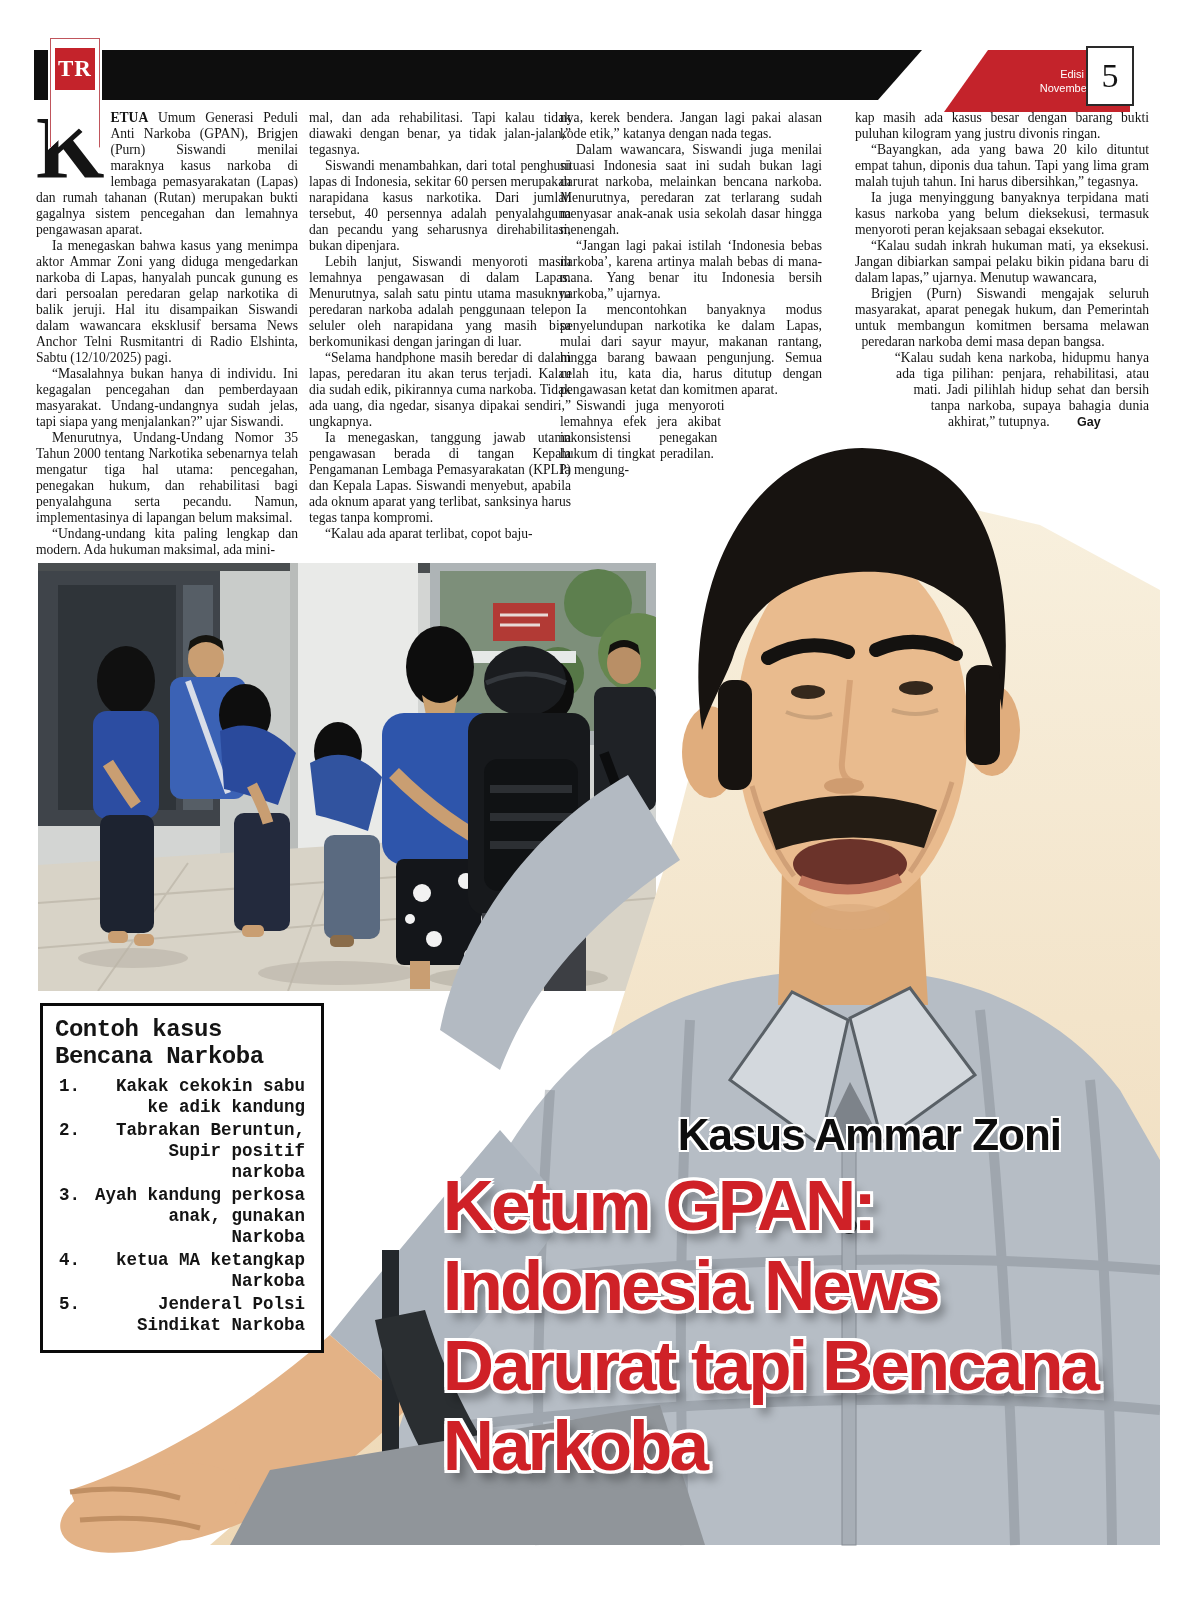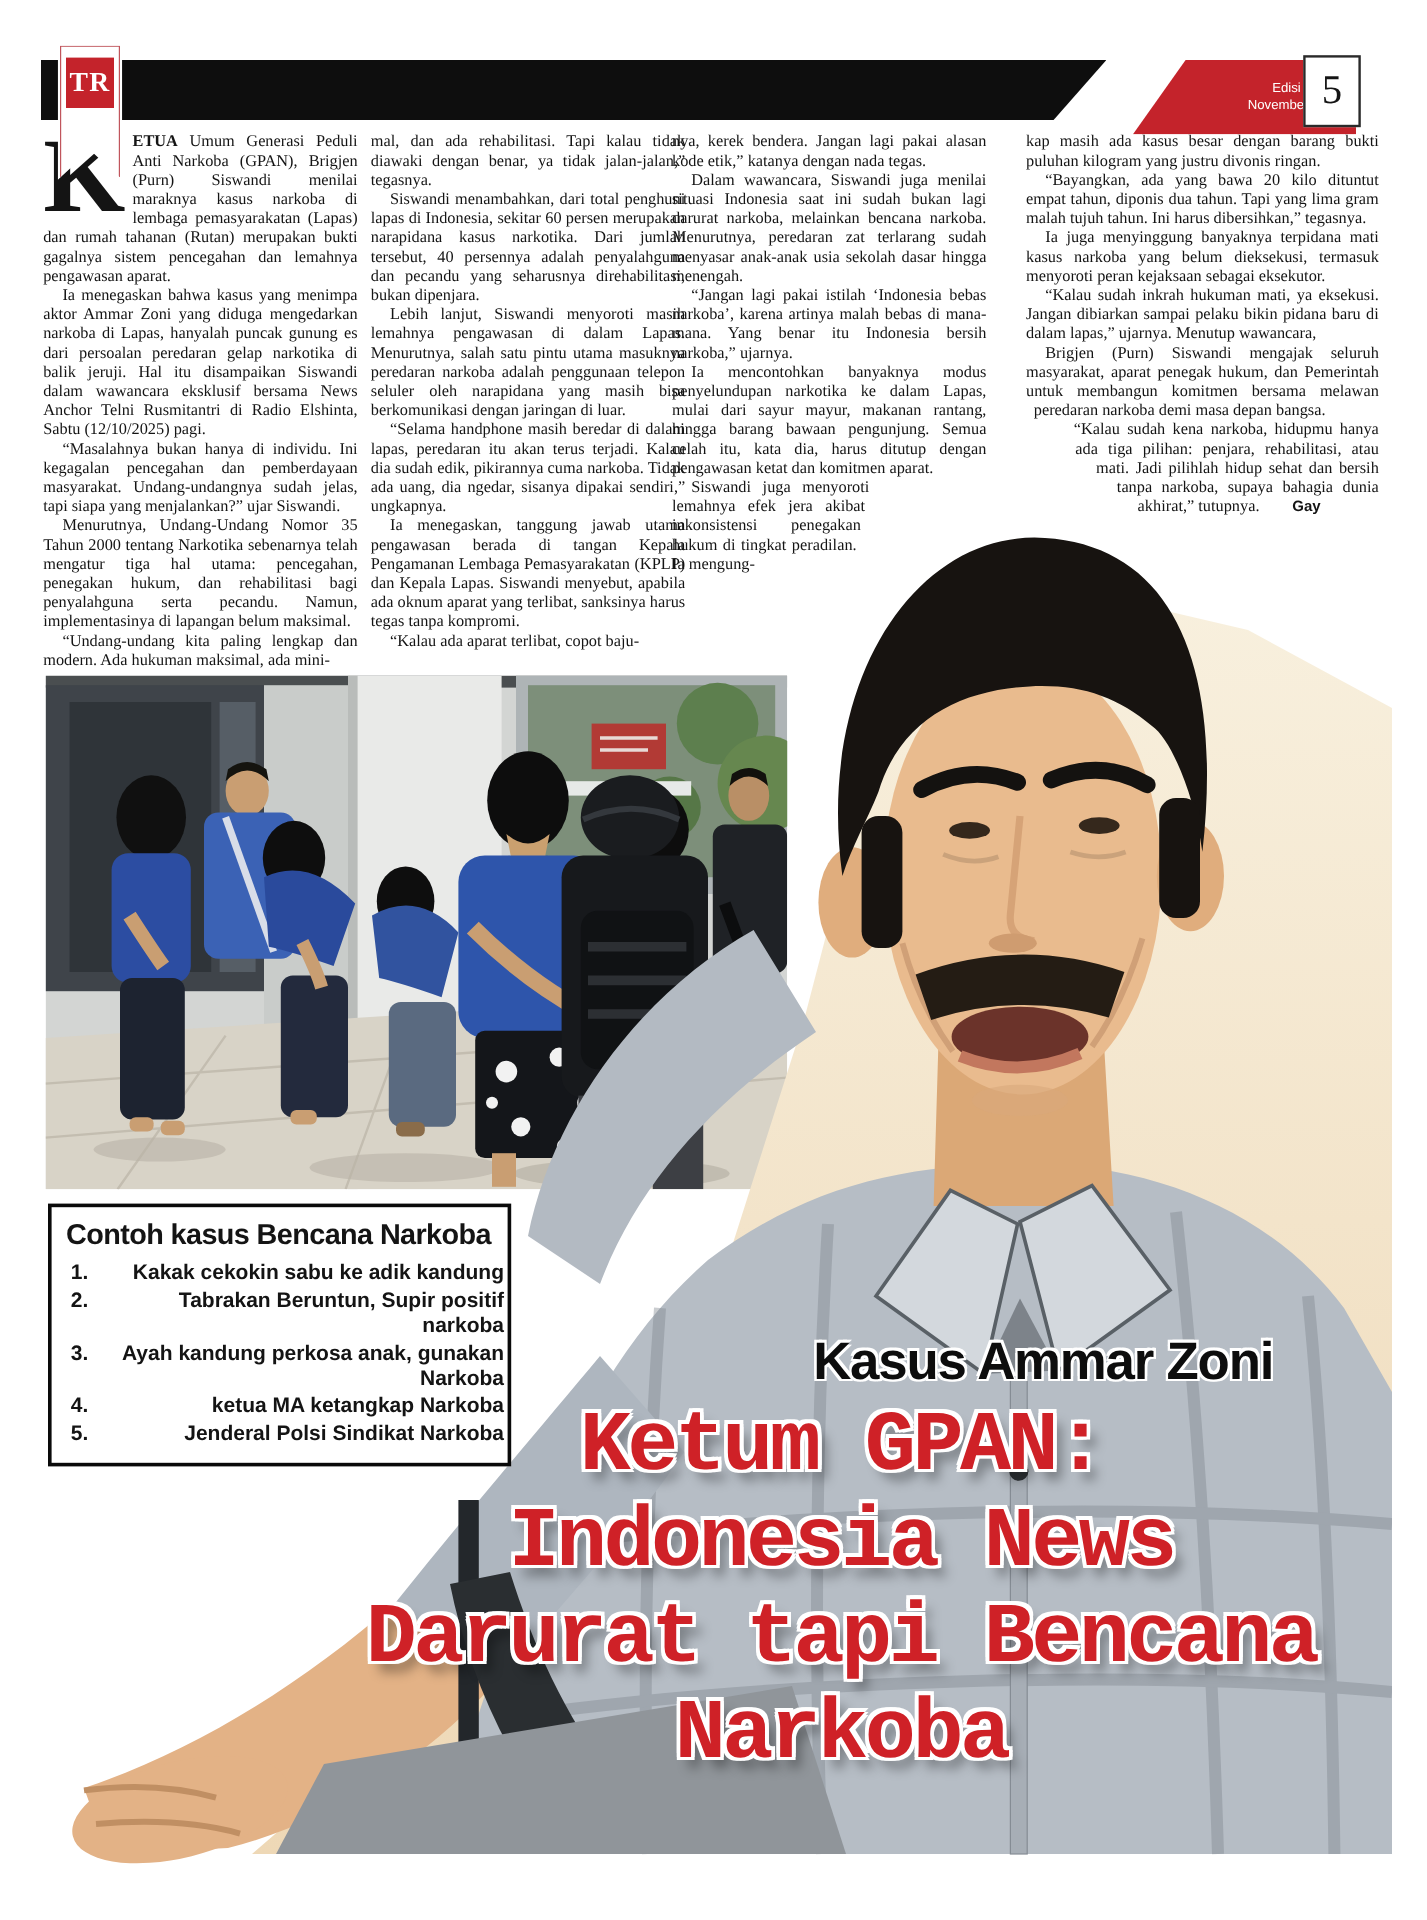--- a/index.html
+++ b/index.html
@@ -43,35 +43,35 @@
   .wrap3{float:right;width:132px;height:172px;
          shape-outside:polygon(38px 0,0 172px,132px 172px,132px 0);}
   .wrap4{float:left;width:212px;height:254px;
          shape-outside:polygon(0 58px,212px 254px,0 254px);}
 
   
   .arrest-photo{left:38px;top:563px;width:618px;height:428px;z-index:3;}
   .portrait-photo{left:30px;top:430px;width:1130px;height:1130px;z-index:4;pointer-events:none;}
 
   
-  .case-box{left:40px;top:1003px;width:386px;background:#fff;border:3px solid #0a0a0a;
-            box-sizing:border-box;padding:10px 3px 12px 12px;z-index:7;
-            font-family:Liberation Sans, sans-serif;}
+  .case-box{left:40px;top:1003px;width:284px;background:#fff;border:3px solid #0a0a0a;
+            box-sizing:border-box;padding:10px 16px 12px 12px;z-index:7;
+            font-family:Liberation Mono, monospace;}
   .case-title{font-size:24px;font-weight:bold;letter-spacing:-0.5px;margin:0 0 6px 0;}
   .case-box ol{margin:0;padding:0;list-style:none;counter-reset:kasus;text-align:right;}
   .case-box li{counter-increment:kasus;font-size:17.5px;font-weight:bold;line-height:21px;
                padding-left:38px;position:relative;margin-bottom:2px;}
   .case-box li::before{content:counter(kasus) ".";position:absolute;left:4px;top:0;}
 
   
   .kicker{right:128px;top:1110px;z-index:8;font-family:"Liberation Sans",sans-serif;
           font-weight:bold;font-size:44px;letter-spacing:-1px;color:#0d0d0d;text-align:right;
           text-shadow:-2px -2px 0 #fff,2px -2px 0 #fff,-2px 2px 0 #fff,2px 2px 0 #fff,0 2px 0 #fff;}
-  .headline{right:92px;top:1166px;z-index:8;text-align:center;
-            font-family:Liberation Mono, monospace;font-weight:800;
+  .headline{right:92px;top:1166px;z-index:8;text-align:left;
+            font-family:Liberation Sans, sans-serif;font-weight:800;
             font-size:71px;line-height:80px;letter-spacing:-3px;color:var(--headline-red);
             text-shadow:-3px -3px 0 #fff,3px -3px 0 #fff,-3px 3px 0 #fff,3px 3px 0 #fff,
                         0 -3px 0 #fff,0 3px 0 #fff,-3px 0 0 #fff,3px 0 0 #fff,
                         7px 9px 10px rgba(0,0,0,0.35);}
 </style>
 </head>
 <body>
 
 <div class="abs header-bar"></div>
 <div class="abs edition-flag">

